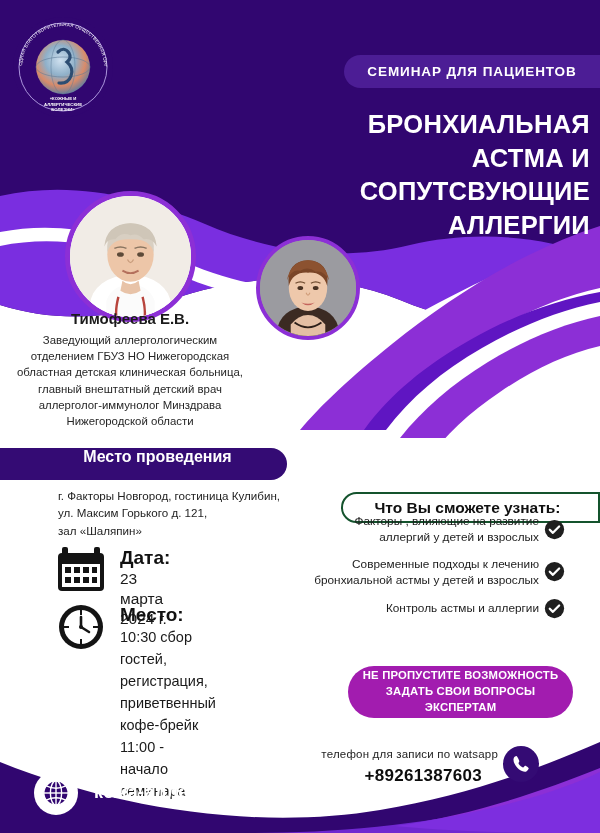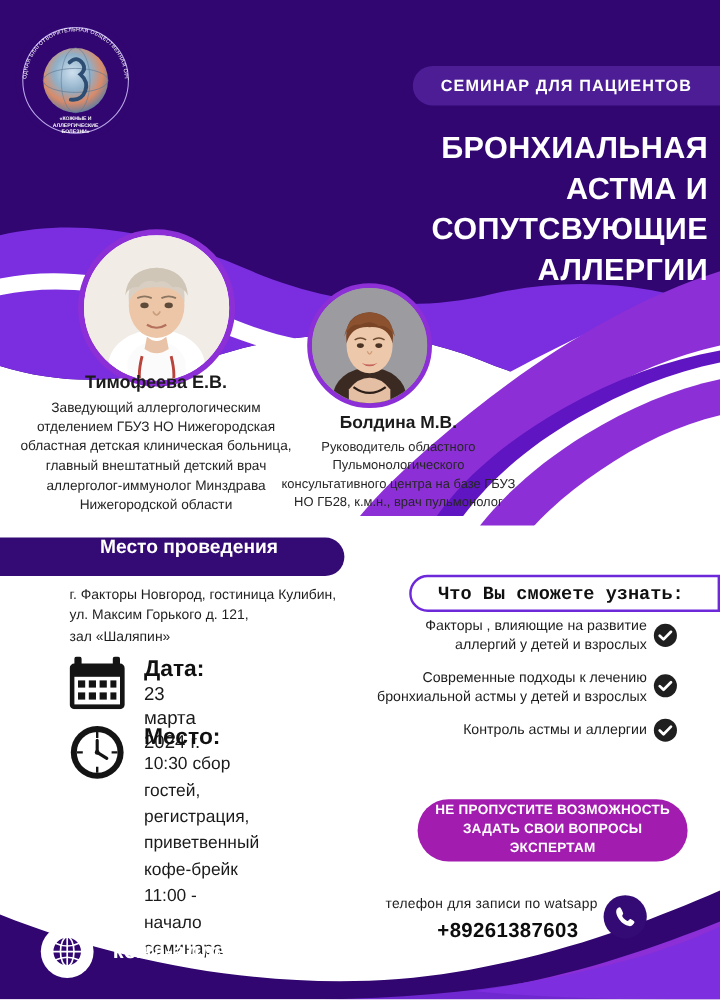--- a/index.html
+++ b/index.html
@@ -158,31 +158,30 @@
     line-height: 1.3;
   }
   .row-date { left: 58px; top: 547px; }
   .row-time { left: 58px; top: 604px; }
   .row-time .dt-value { font-size: 14.5px; line-height: 1.52; }
 
   
   .learn-pill {
     position: absolute;
     left: 341px;
-    top: 479px;
+    top: 492px;
     width: 259px;
     height: 31px;
-    border: 2px solid #6d28d9;
+    border: 2px solid #14532d;
     border-radius: 16px 0 0 16px;
     box-sizing: border-box;
     background: #ffffff;
     display: flex;
     align-items: center;
     justify-content: center;
-    font-family: Liberation Mono, monospace;
   }
   .learn-pill span {
     color: #101010;
     font-weight: bold;
     font-size: 15.5px;
     white-space: nowrap;
     padding-right: 6px;
   }
   .learn-list {
     position: absolute;
@@ -409,24 +408,20 @@
       <path d="M43,65 q7,6 14,0 q-7,3 -14,0" fill="#c4645c"></path>
       <path d="M36,86 q14,10 28,0" stroke="#2c1f19" stroke-width="2" fill="none"></path>
     </svg>
   </div>
 
   <div class="speaker speaker-1">
     <div class="speaker-name">Тимофеева Е.В.</div>
     <div class="speaker-bio">Заведующий аллергологическим отделением ГБУЗ НО Нижегородская областная детская клиническая больница, главный внештатный детский врач аллерголог-иммунолог Минздрава Нижегородской области</div>
   </div>
 
-  <div class="speaker speaker-2">
-    <div class="speaker-name">Болдина М.В.</div>
-    <div class="speaker-bio">Руководитель областного Пульмонологического консультативного центра на базе ГБУЗ НО ГБ28, к.м.н., врач пульмонолог</div>
-  </div>
 
   <div class="venue-pill">
     <span>Место проведения</span>
   </div>
   <div class="venue-text">
     <div>г. Факторы Новгород, гостиница Кулибин,</div>
     <div>ул. Максим Горького  д. 121,</div>
     <div>зал «Шаляпин»</div>
   </div>
 

